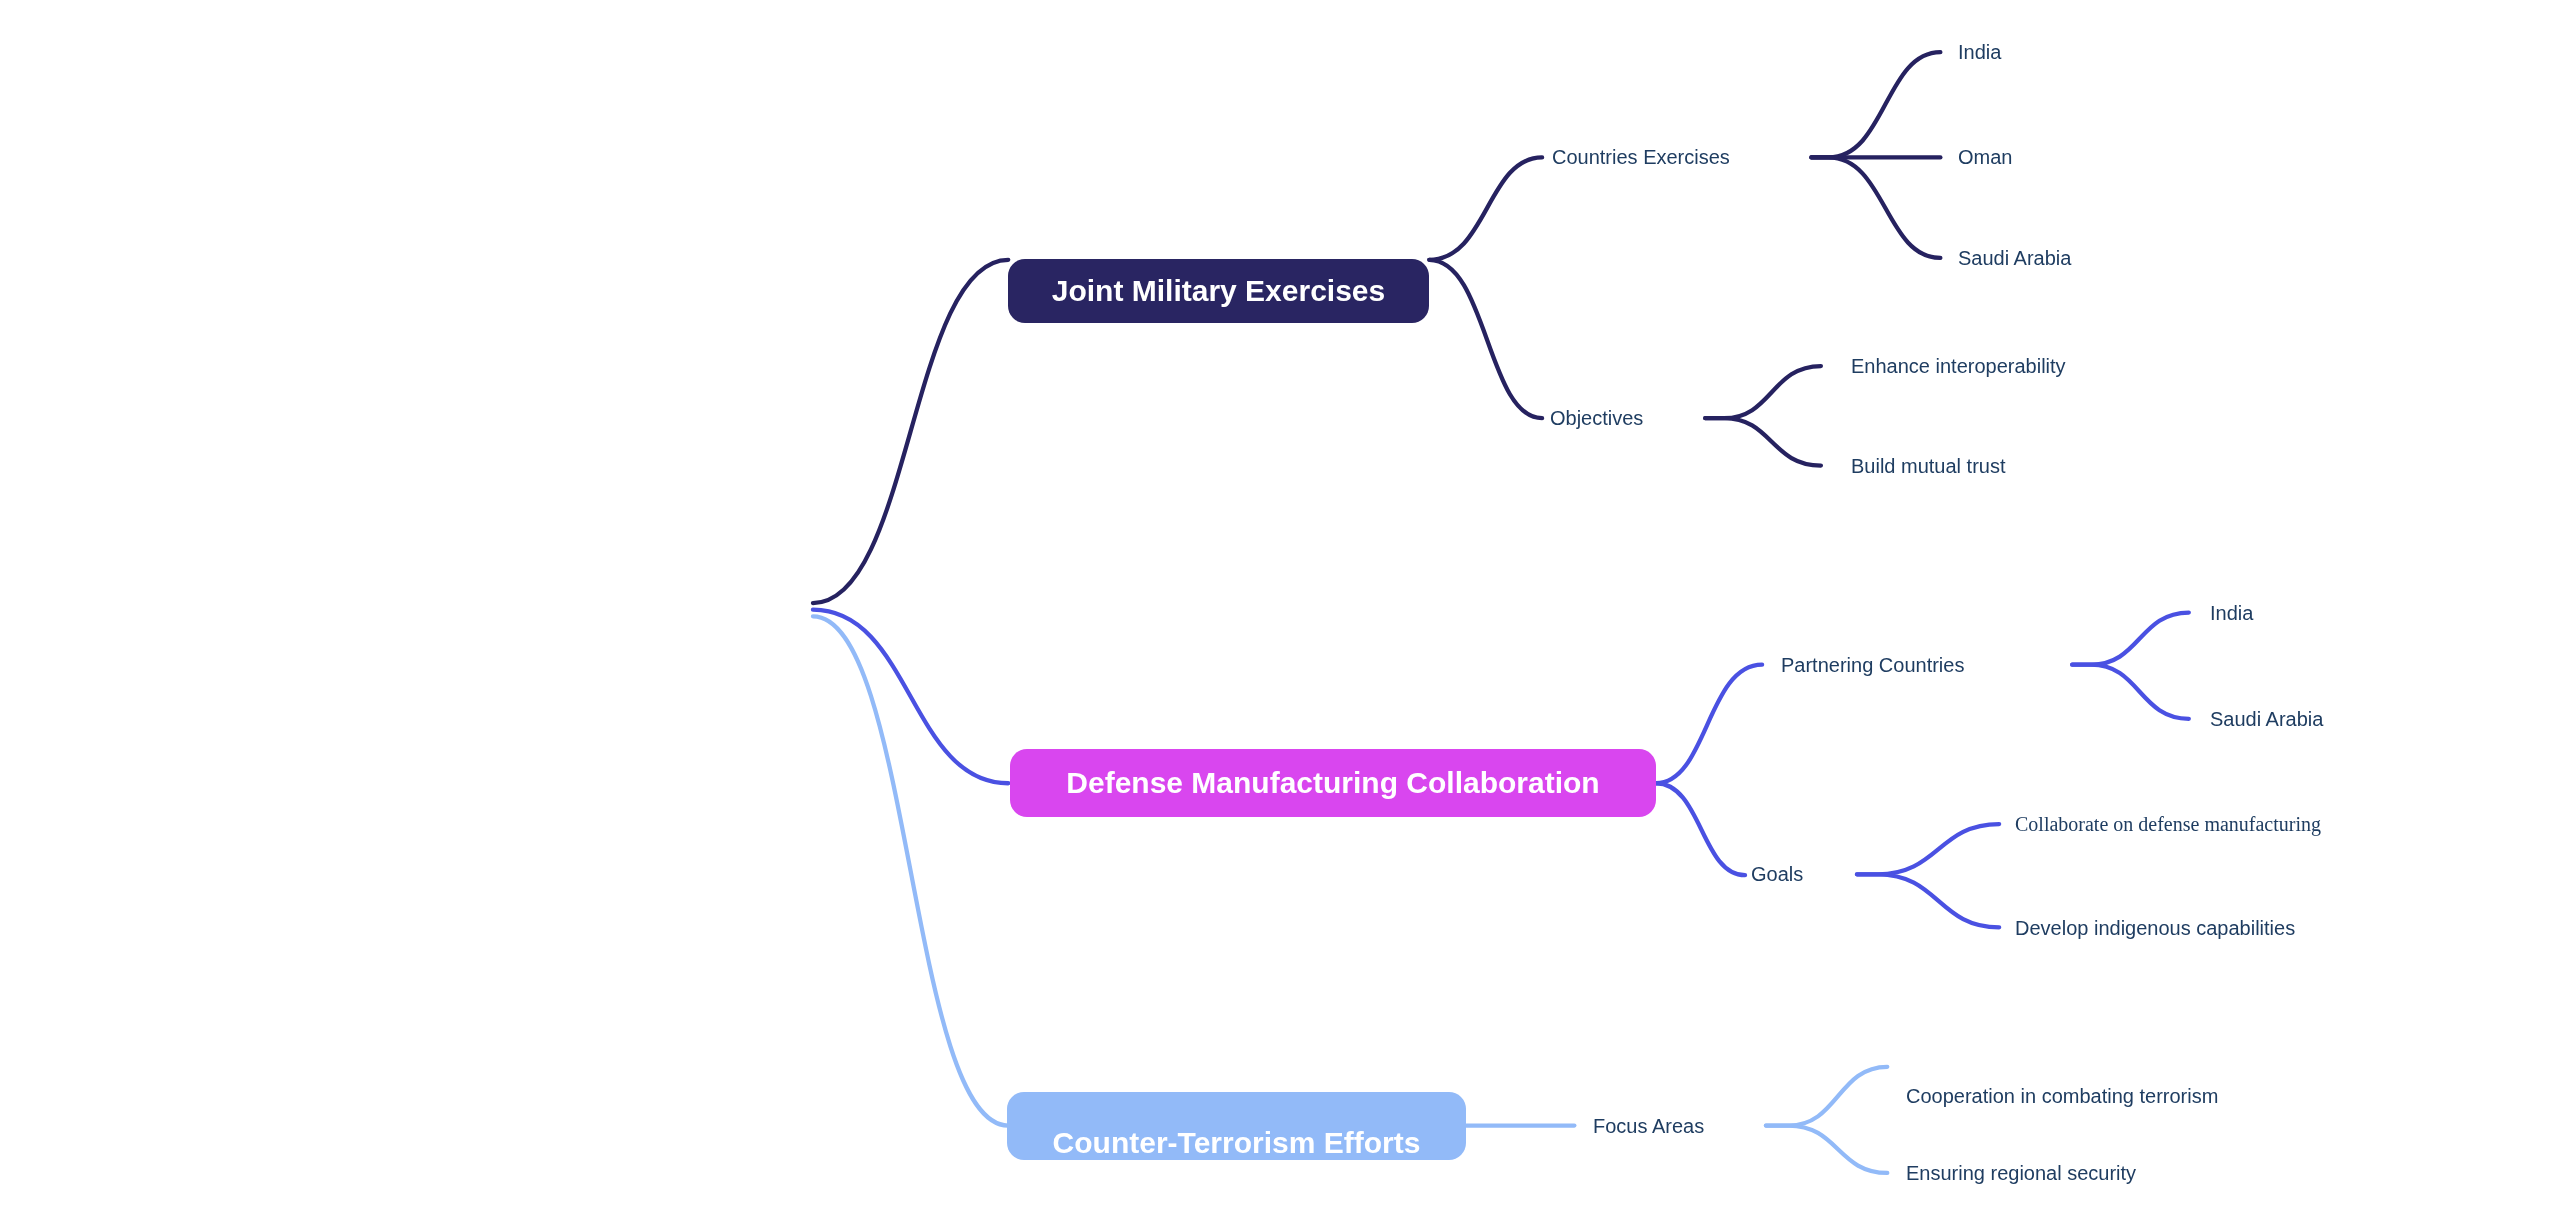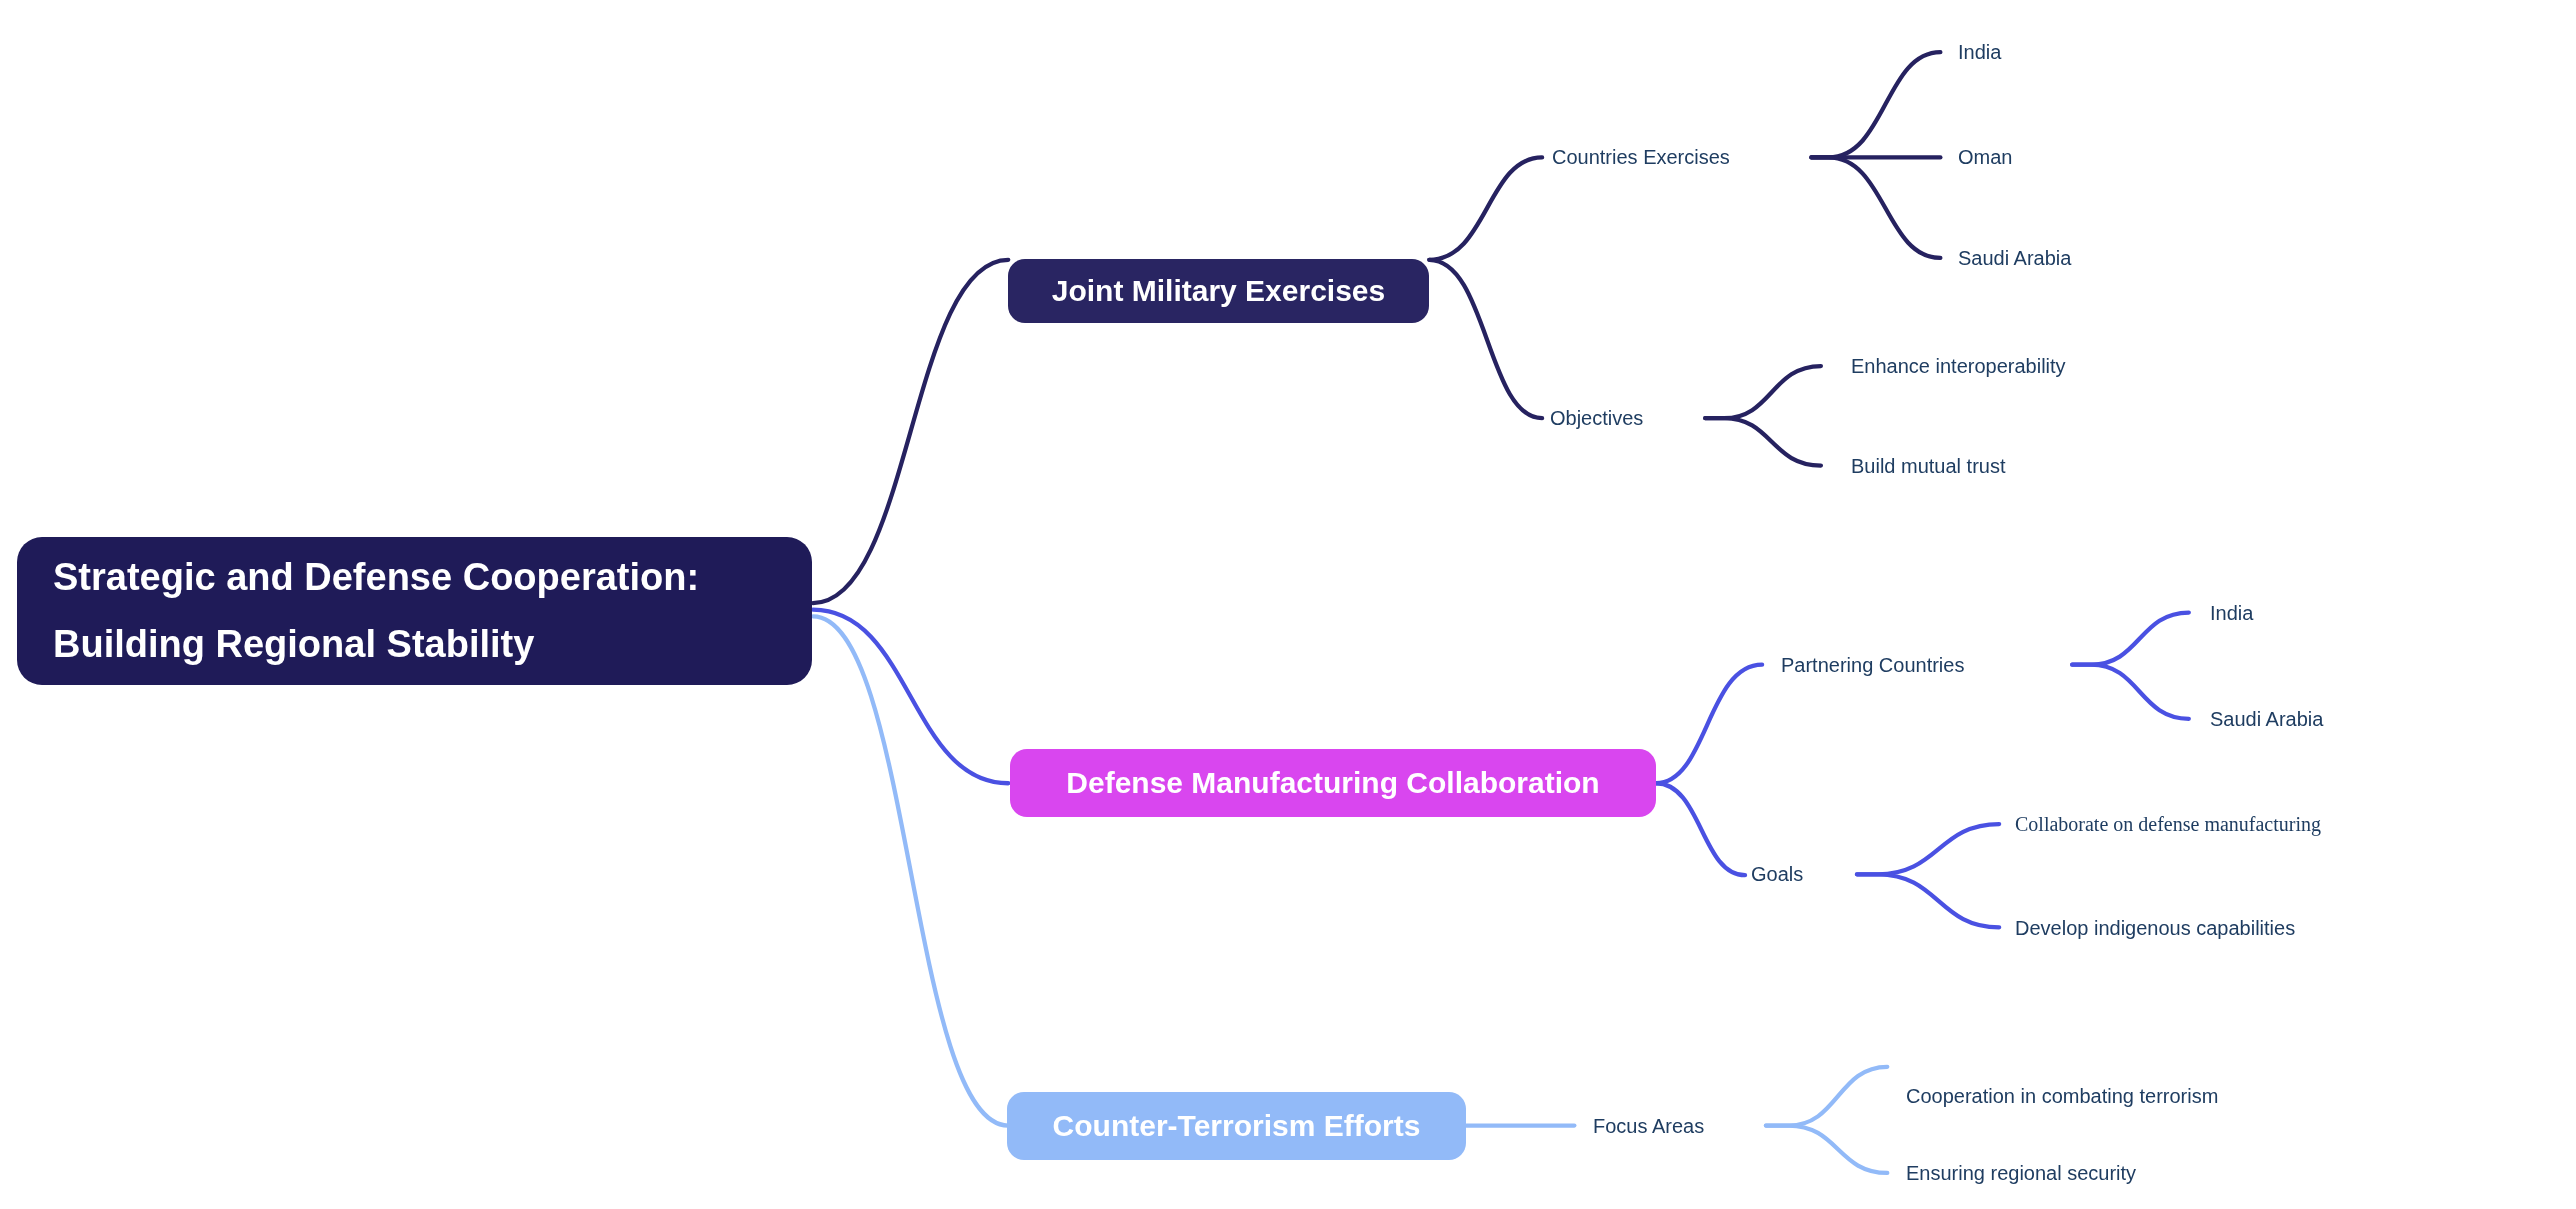--- a/index.html
+++ b/index.html
@@ -20,21 +20,21 @@
     font-size:30px; box-sizing:border-box; cursor:default;
   }
   #root-box {
     left:17px; top:537px; width:795px; height:148px;
     background:#1f1b58; border-radius:25px;
     flex-direction:column; align-items:flex-start; justify-content:center;
     padding-left:36px; font-size:38px; line-height:67px;
   }
   #b1-box { left:1008px; top:228px;  width:421px; height:64px; background:#292562;margin-top:31px; }
   #b2-box { left:1010px; top:749px;  width:646px; height:68px; background:#d946ef; }
-  #b3-box { left:1007px; top:1092px; width:459px; height:68px; background:#92baf8; }
+  #b3-box { left:1007px; top:1092px; width:459px; height:68px; background:#92baf8;align-items:flex-end; }
 
   .label {
     position:absolute; transform:translateY(-50%);
     color:#1f3d61; font-size:20px; white-space:nowrap; cursor:default;
   }
   #l-ci     { left:1552px; top:157px; }
   #l-india1 { left:1958px; top:52px;  }
   #l-oman   { left:1958px; top:157px; }
   #l-saudi1 { left:1958px; top:258px; }
   #l-obj    { left:1550px; top:418px; }
@@ -78,24 +78,20 @@
     <path class="lk-indigo" d="M2185,701 H2205 C2256,701 2256,758 2308,758"></path>
 
     <path class="lk-indigo" d="M1958,922 H1980 C2044,922 2044,869 2108,869"></path>
     <path class="lk-indigo" d="M1958,922 H1980 C2044,922 2044,978 2108,978"></path>
 
     <path class="lk-blue" d="M1546,1187 H1660"></path>
     <path class="lk-blue" d="M1862,1187 H1886 C1938,1187 1938,1125 1990,1125"></path>
     <path class="lk-blue" d="M1862,1187 H1886 C1938,1187 1938,1237 1990,1237"></path>
   </svg>
 
-  <div class="box" id="root-box">
-    <span>Strategic and Defense Cooperation:</span>
-    <span>Building Regional Stability</span>
-  </div>
 
   <div class="box" id="b1-box">
     <span>Joint Military Exercises</span>
   </div>
   <div class="box" id="b2-box">
     <span>Defense Manufacturing Collaboration</span>
   </div>
   <div class="box" id="b3-box">
     <span>Counter-Terrorism Efforts</span>
   </div>

